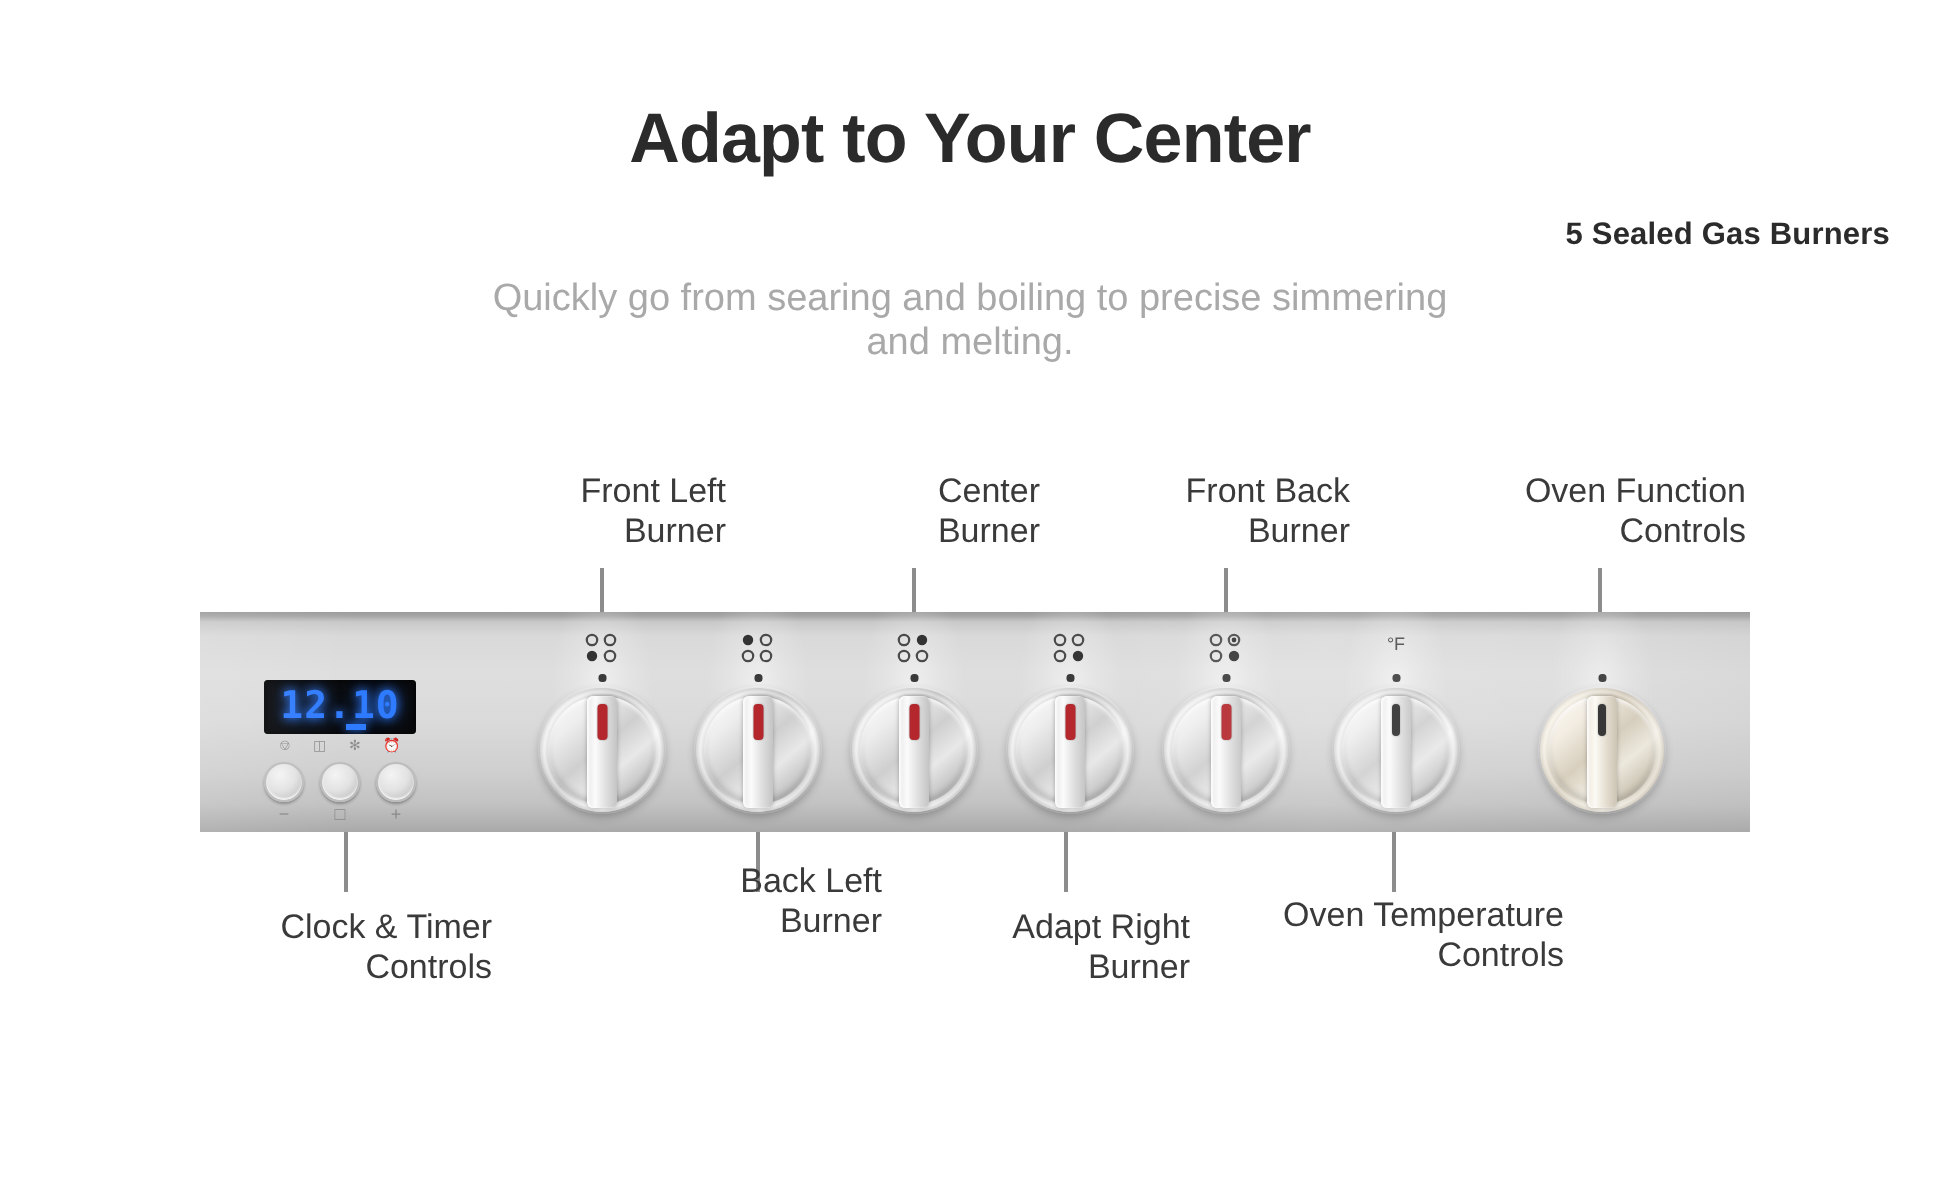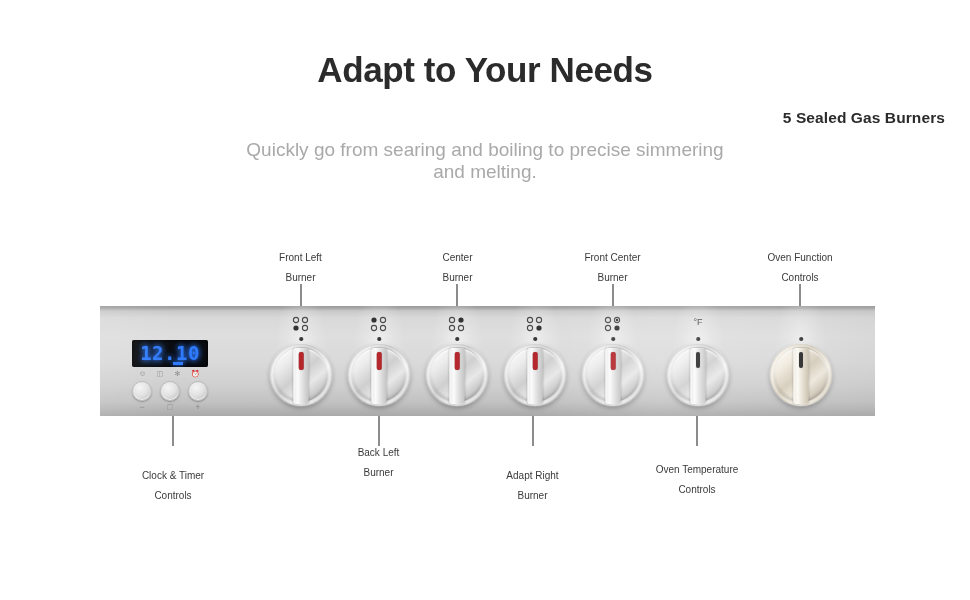--- a/index.html
+++ b/index.html
@@ -21,21 +21,21 @@
   .subtitle{
     position:absolute;left:0;top:109px;width:945px;text-align:right;
     font-size:15.5px;font-weight:bold;color:#2b2b2b;letter-spacing:.1px;
   }
   .desc{
     position:absolute;left:235px;top:139px;width:500px;text-align:center;
     font-size:19px;color:#a9a9a9;line-height:22px;font-weight:400;
   }
 
   
-  .callout{position:absolute;text-align:center;font-size:10px;color:#3a3a3a;line-height:20px;margin-top:12px;}
+  .callout{position:absolute;text-align:right;font-size:17px;color:#3a3a3a;line-height:20px;}
   .leader{position:absolute;width:2px;background:#8c8c8c;}
 
   
   .panel{
     position:absolute;left:100px;top:306px;width:775px;height:110px;
     background:linear-gradient(to bottom,
       #9b9b9b 0px,#a6a6a6 2px,#c9c9c9 5px,
       #d9d9d9 12px,#dedede 30px,#dadada 55px,
       #cfcfcf 80px,#c2c2c2 96px,#b4b4b4 104px,#a9a9a9 110px);
     overflow:hidden;
@@ -138,38 +138,38 @@
   }
   .knob.warm .knob-pointer{
     background:linear-gradient(to right,#efe9dd 0%,#fdfbf5 28%,#e6dfd1 62%,#cbc2b0 100%);
   }
 </style>
 </head>
 <body>
 
 <div class="stage">
 
-  <div class="title">Adapt to Your Needs</div>
+  <div class="title">Adapt to Your Center</div>
   <div class="subtitle">5 Sealed Gas Burners</div>
   <div class="desc">Quickly go from searing and boiling to precise simmering and melting.</div>
 
   <div class="callout" style="left:238px;top:236px;width:125px;">
     <div>Front Left</div>
     <div>Burner</div>
   </div>
   <div class="leader" style="left:300px;top:284px;height:26px;"></div>
 
   <div class="callout" style="left:395px;top:236px;width:125px;">
     <div>Center</div>
     <div>Burner</div>
   </div>
   <div class="leader" style="left:456px;top:284px;height:26px;"></div>
 
   <div class="callout" style="left:550px;top:236px;width:125px;">
-    <div>Front Center</div>
+    <div>Front Back</div>
     <div>Burner</div>
   </div>
   <div class="leader" style="left:612px;top:284px;height:26px;"></div>
 
   <div class="callout" style="left:727px;top:236px;width:146px;">
     <div>Oven Function</div>
     <div>Controls</div>
   </div>
   <div class="leader" style="left:799px;top:284px;height:26px;"></div>
 

